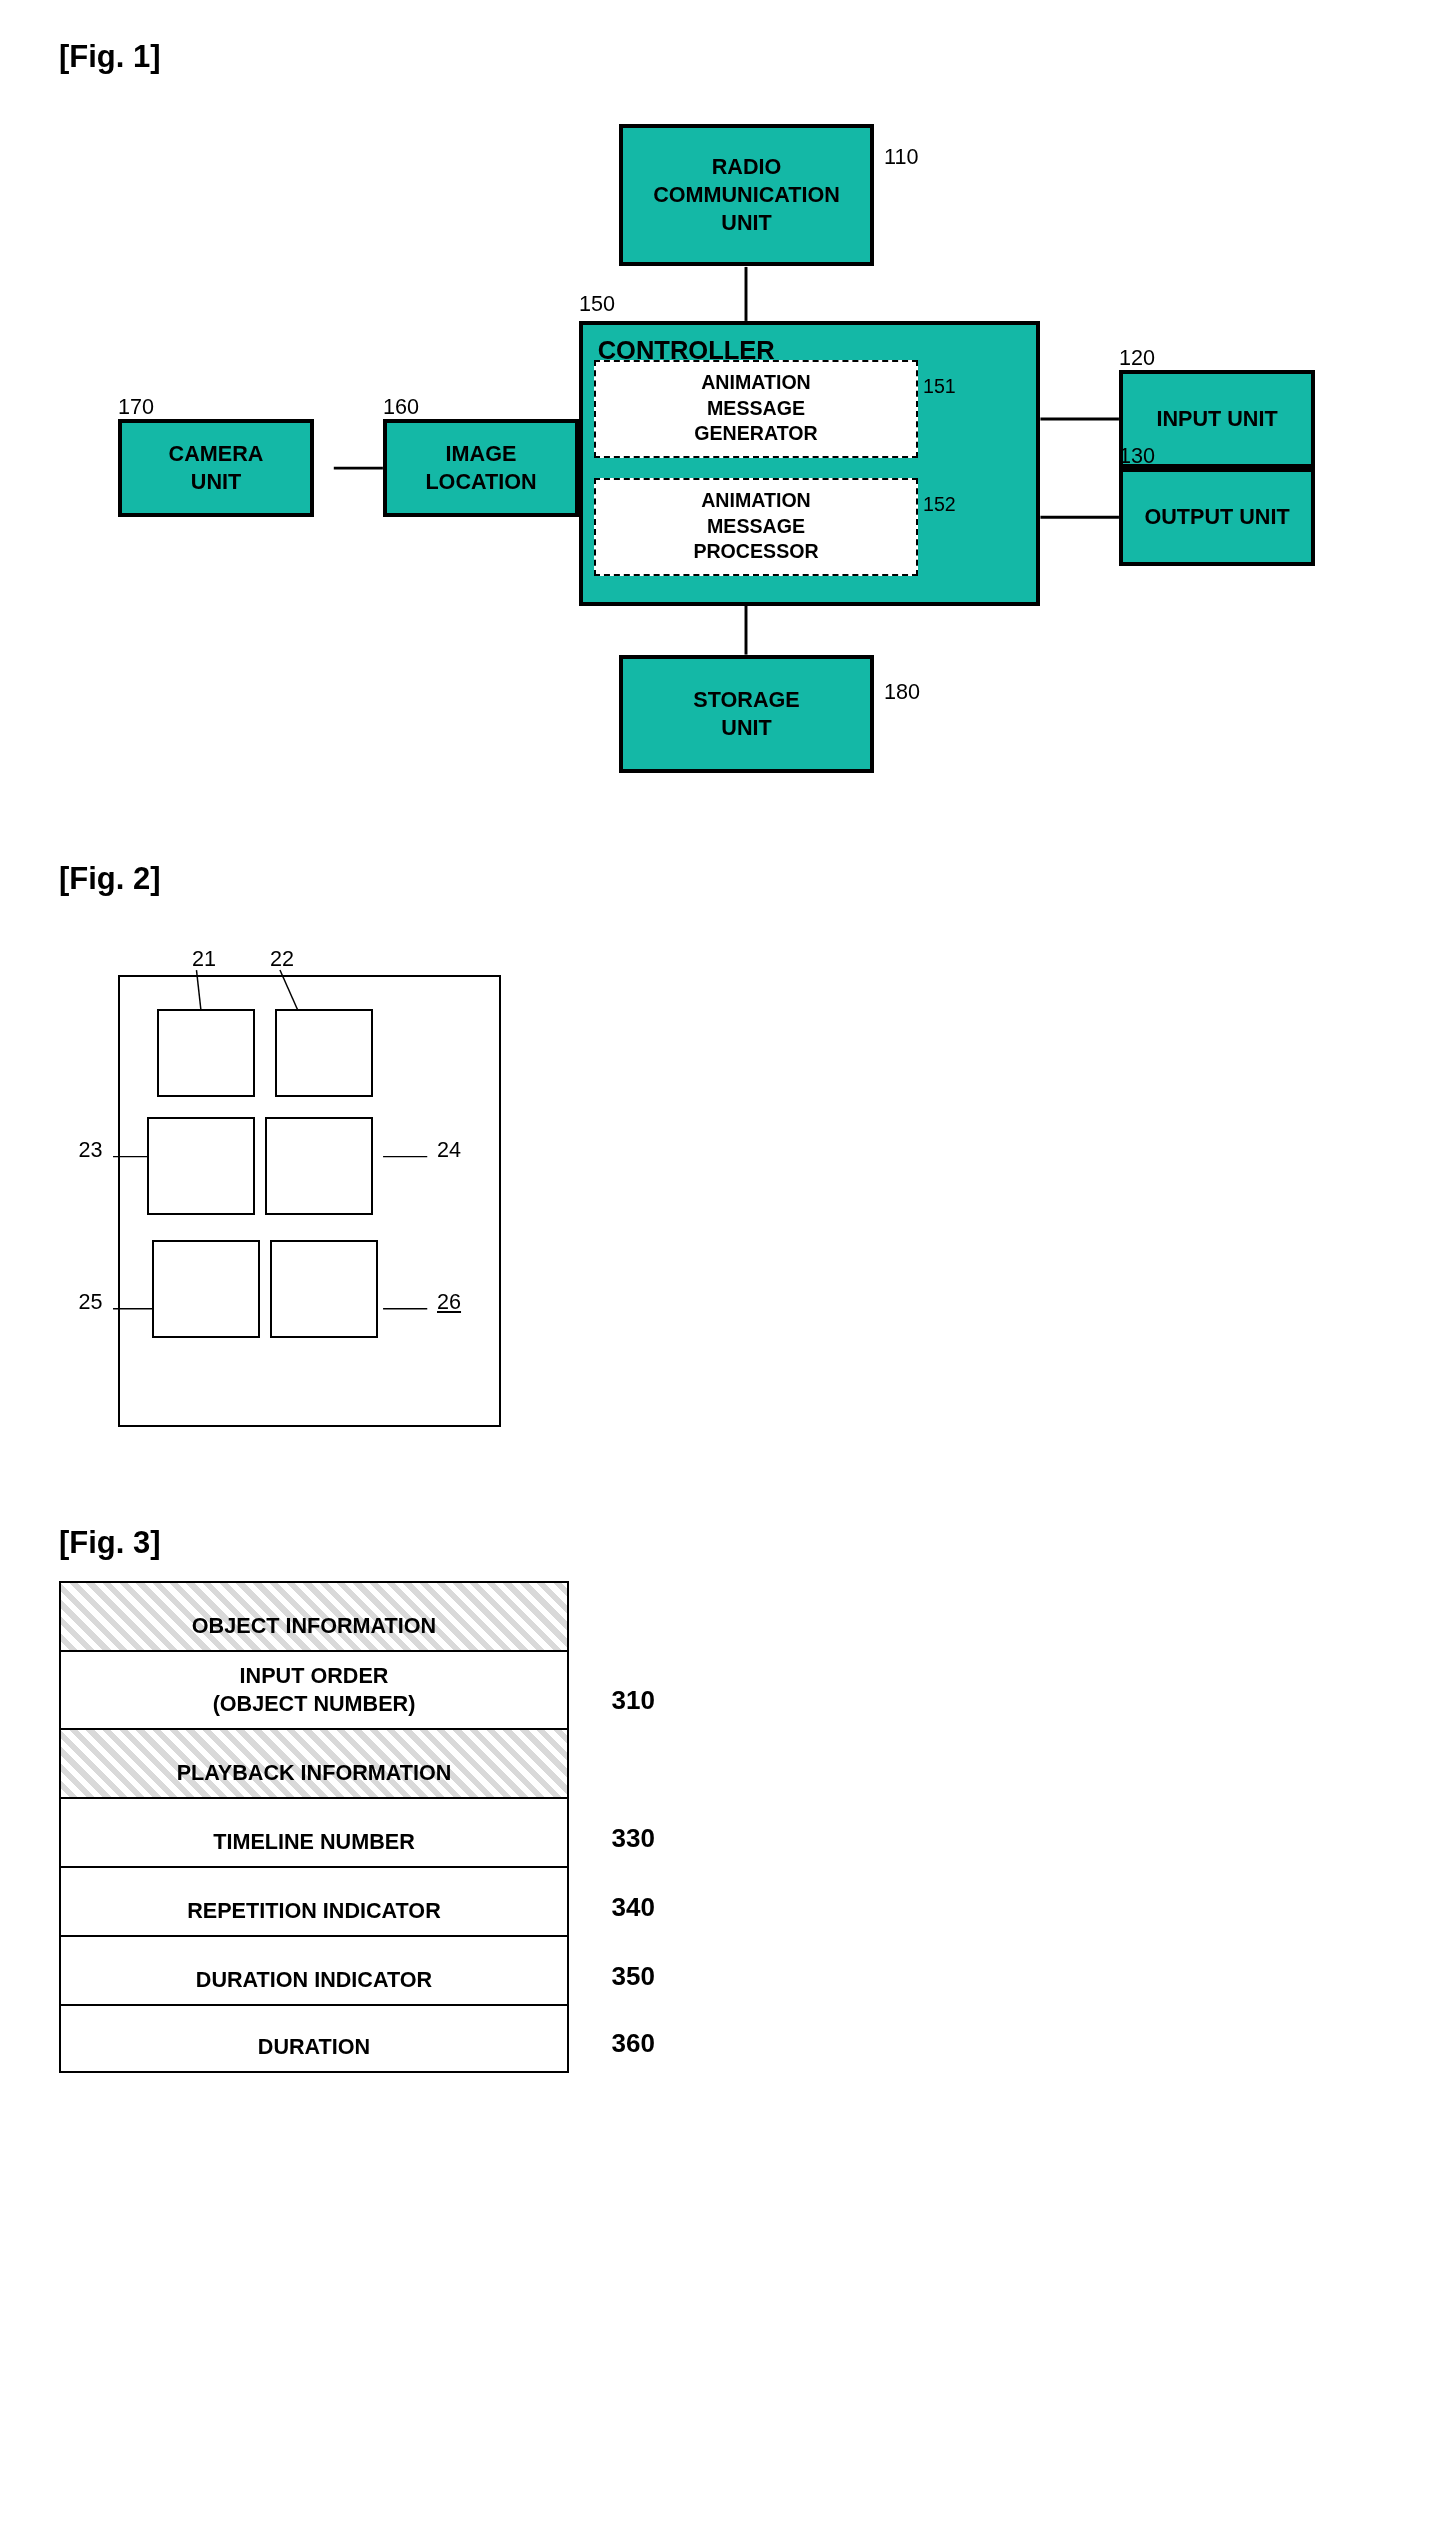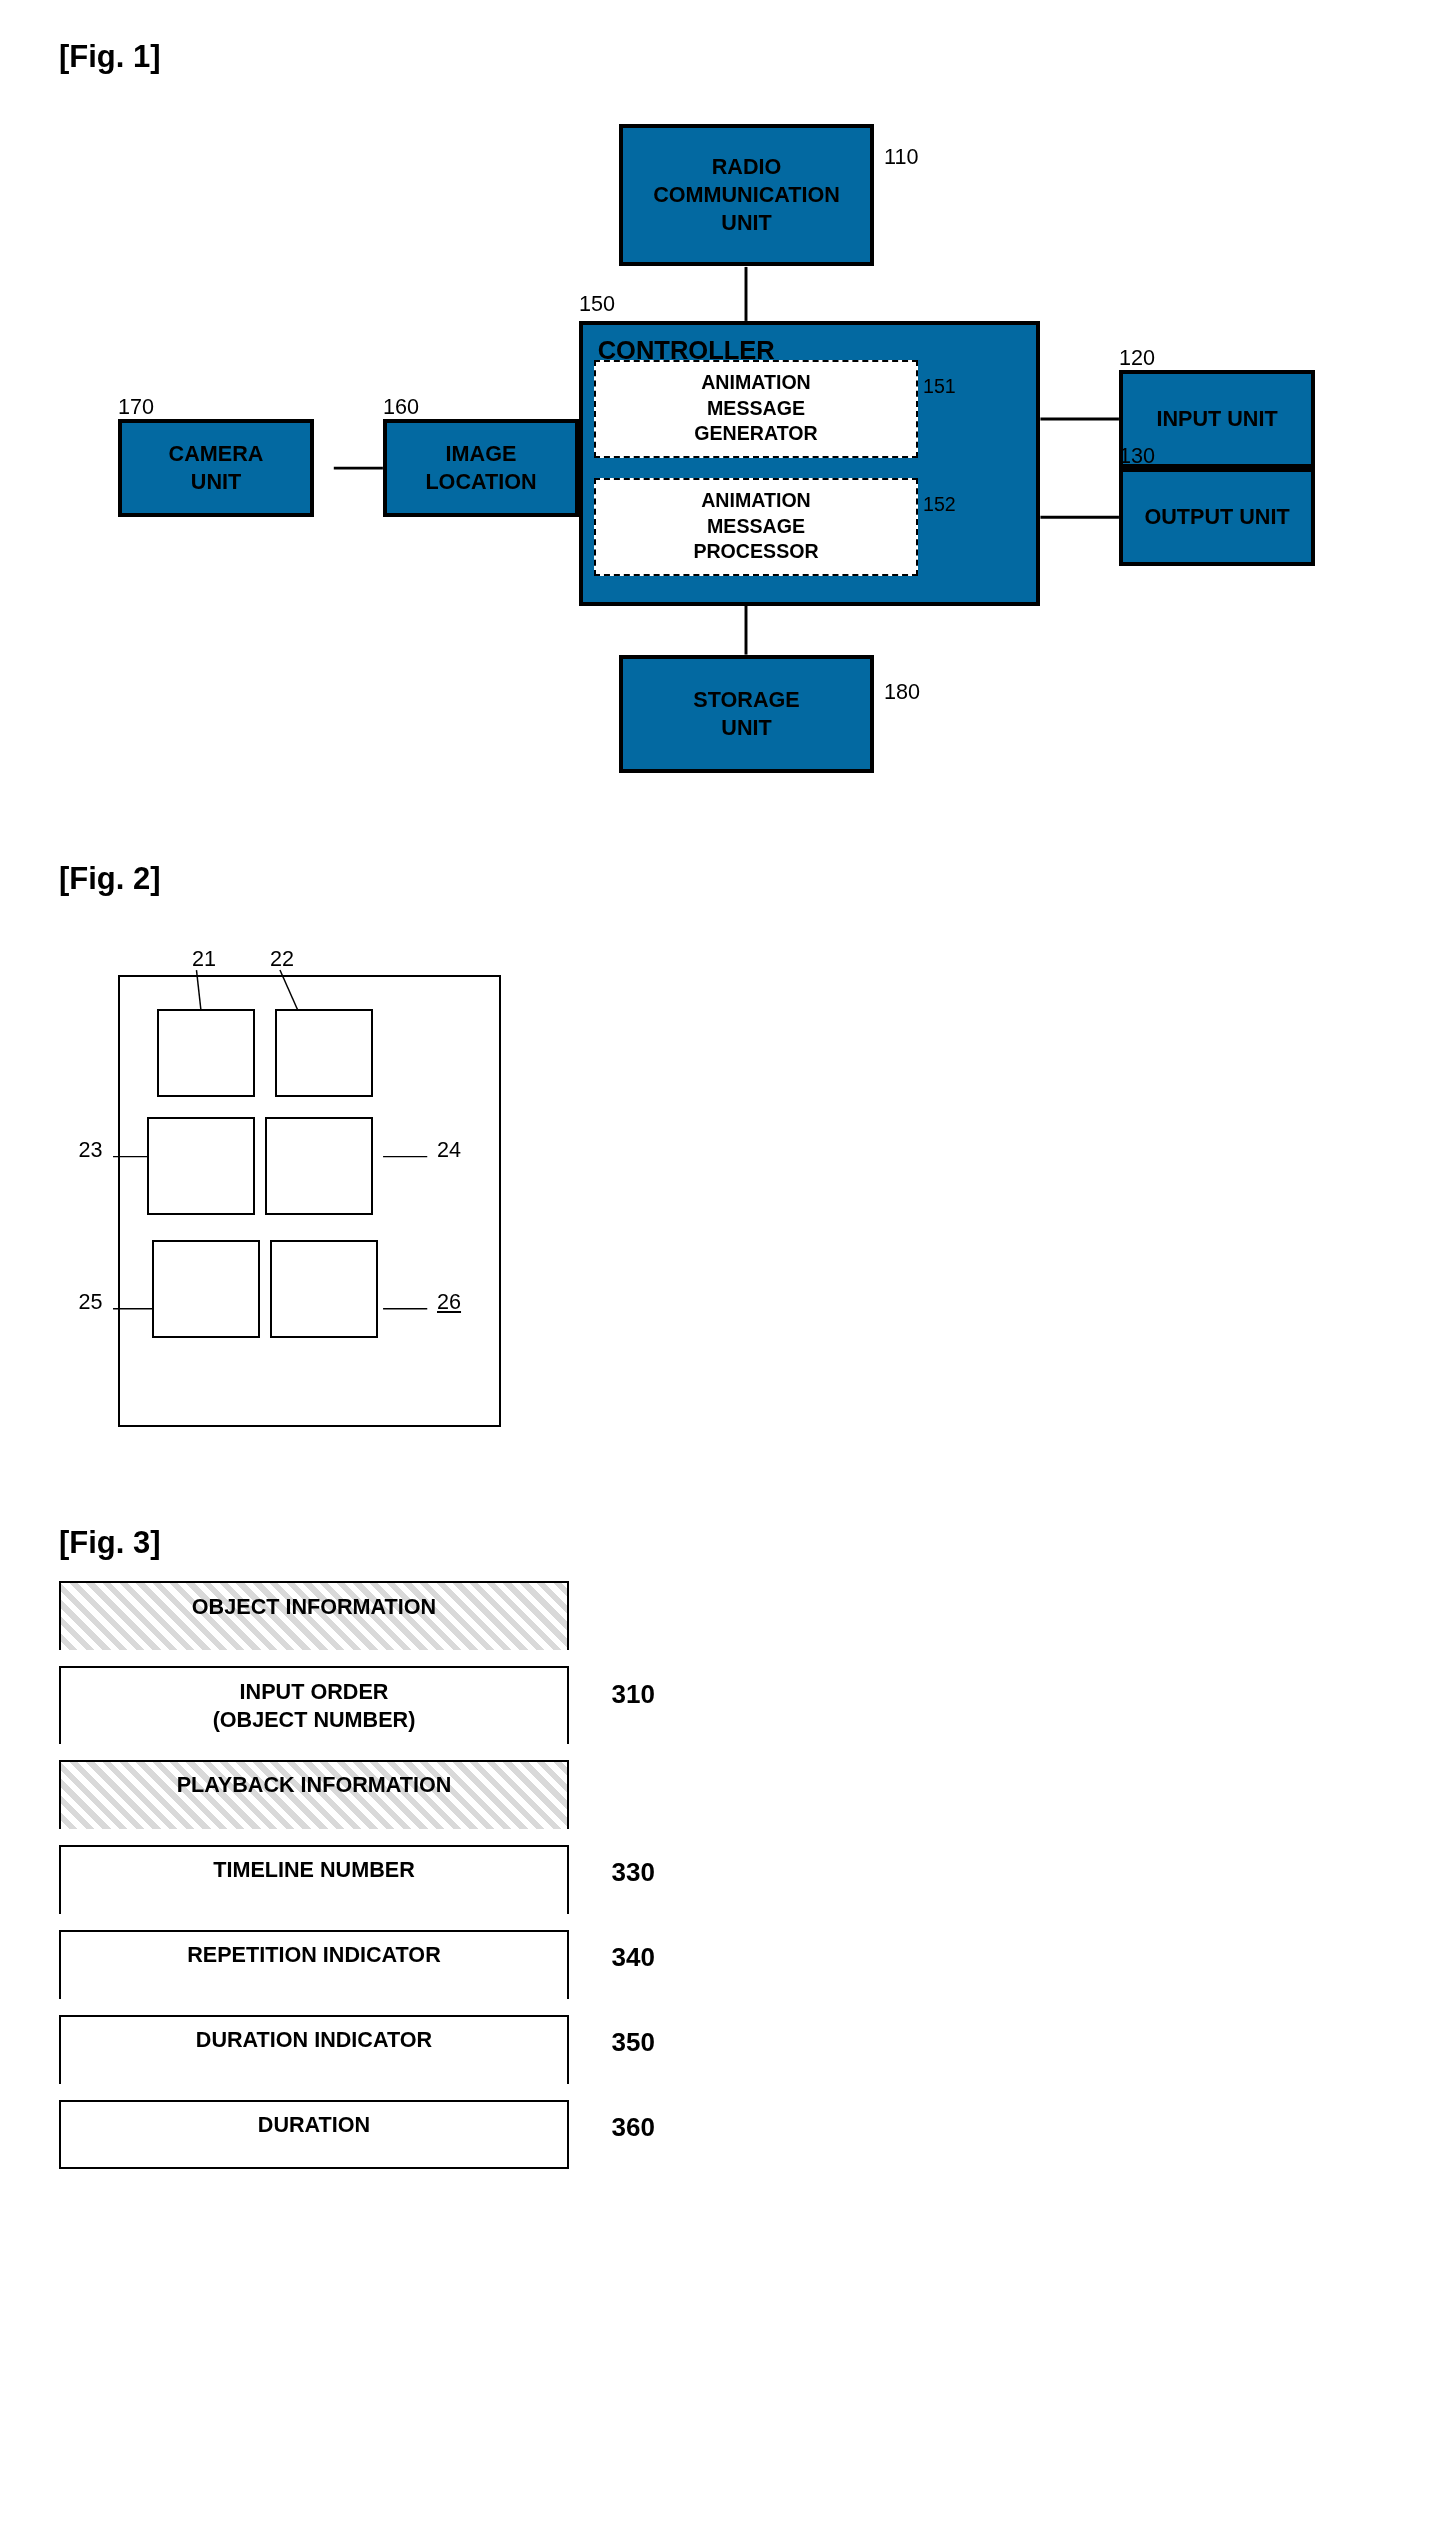--- a/index.html
+++ b/index.html
@@ -29,21 +29,21 @@
     .block {
       position: absolute;
       border: 2.9px solid #000;
       display: flex;
       align-items: center;
       justify-content: center;
       text-align: center;
       font-size: 21.6px;
       font-weight: bold;
       line-height: 1.3;
-      background: #0369a1;
+      background: #14b8a6;
     }
 
     .block-thick {
       border-width: 4.9px;
     }
 
     .dashed-block {
       border: 2px dashed #000;
       position: absolute;
       display: flex;
@@ -98,28 +98,27 @@
       position: relative;
       width: 510px;
     }
 
     .fig3-row {
       position: relative;
       border: 2px solid #000;
       border-bottom: none;
       min-height: 69px;
       display: flex;
-      align-items: flex-start;
+      align-items: flex-end;
       justify-content: center;
       font-size: 21.6px;
       font-weight: bold;
       text-align: center;
       line-height: 1.3;
       padding: 9.8px 19.6px;
-      margin-top: 16px;
     }
 
     .fig3-row:last-child {
       border-bottom: 2px solid #000;
     }
 
     .fig3-row.hatched {
       background: repeating-linear-gradient(
         45deg,
         transparent,

